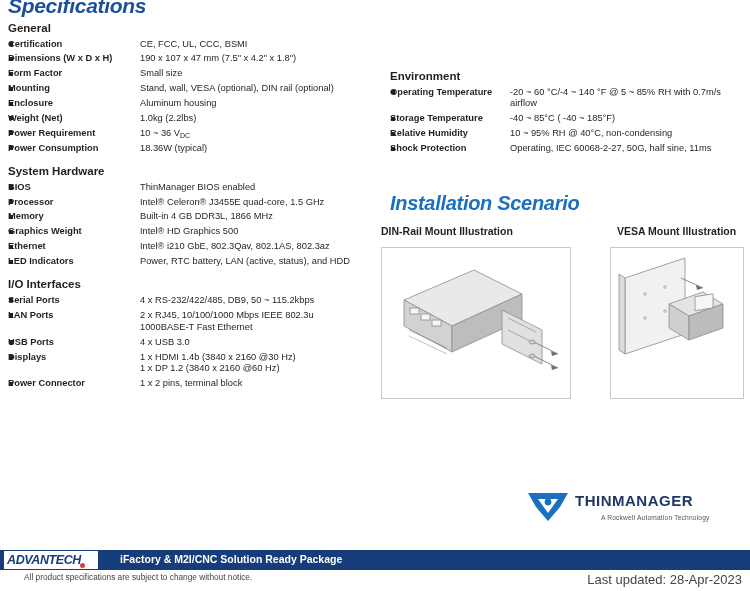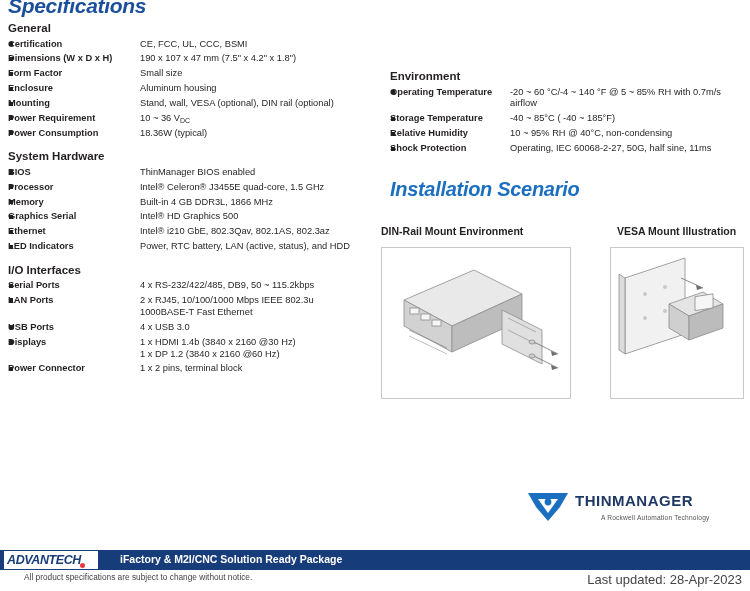--- a/index.html
+++ b/index.html
@@ -49,21 +49,21 @@
     content:"";position:absolute;left:1px;top:5px;
     width:4px;height:4px;background:#231f20;
   }
   td.v{color:#231f20;padding-left:4px;}
   .sub{font-size:7px;vertical-align:baseline;position:relative;top:2px;}
 
   .grp{margin-top:9px;}
   .grp:first-child{margin-top:0;}
 
   
-  .install-h{position:absolute;left:390px;top:178px;}
+  .install-h{position:absolute;left:390px;top:192px;}
   .illus-label{
     position:absolute;font-size:10.5px;font-weight:bold;color:#231f20;
   }
   .illus-box{
     position:absolute;border:1px solid #c9c9c9;background:#ffffff;
   }
   #din-box{left:381px;top:247px;width:188px;height:150px;}
   #vesa-box{left:610px;top:247px;width:132px;height:150px;}
   #din-label{left:381px;top:225px;}
   #vesa-label{left:617px;top:225px;}
@@ -134,26 +134,30 @@
         </tr>
         <tr>
           <td class="k">Dimensions (W x D x H)</td>
           <td class="v">190 x 107 x 47 mm (7.5" x 4.2" x 1.8")</td>
         </tr>
         <tr>
           <td class="k">Form Factor</td>
           <td class="v">Small size</td>
         </tr>
         <tr>
+          <td class="k">Mounting</td>
+          <td class="v">Stand, wall, VESA (optional), DIN rail (optional)</td>
+        </tr>
+        <tr>
           <td class="k">Enclosure</td>
           <td class="v">Aluminum housing</td>
         </tr>
         <tr>
-          <td class="k">Mounting</td>
-          <td class="v">Stand, wall, VESA (optional), DIN rail (optional)</td>
+          <td class="k">Weight (Net)</td>
+          <td class="v">1.0kg (2.2lbs)</td>
         </tr>
         <tr>
           <td class="k">Power Requirement</td>
           <td class="v">10 ~ 36 V<span class="sub">DC</span></td>
         </tr>
         <tr>
           <td class="k">Power Consumption</td>
           <td class="v">18.36W (typical)</td>
         </tr>
       </tbody>
@@ -170,21 +174,21 @@
         </tr>
         <tr>
           <td class="k">Processor</td>
           <td class="v">Intel® Celeron® J3455E quad-core, 1.5 GHz</td>
         </tr>
         <tr>
           <td class="k">Memory</td>
           <td class="v">Built-in 4 GB DDR3L, 1866 MHz</td>
         </tr>
         <tr>
-          <td class="k">Graphics Serial</td>
+          <td class="k">Graphics Weight</td>
           <td class="v">Intel® HD Graphics 500</td>
         </tr>
         <tr>
           <td class="k">Ethernet</td>
           <td class="v">Intel® i210 GbE, 802.3Qav, 802.1AS, 802.3az</td>
         </tr>
         <tr>
           <td class="k">LED Indicators</td>
           <td class="v">Power, RTC battery, LAN (active, status), and HDD</td>
         </tr>
@@ -244,21 +248,21 @@
           <td class="k">Shock Protection</td>
           <td class="v">Operating, IEC 60068-2-27, 50G, half sine, 11ms</td>
         </tr>
       </tbody>
         </table>
     </div>
   </div>
 
   <div class="blue-h install-h">Installation Scenario</div>
 
-  <div class="illus-label" id="din-label">DIN-Rail Mount Environment</div>
+  <div class="illus-label" id="din-label">DIN-Rail Mount Illustration</div>
   <div class="illus-label" id="vesa-label">VESA Mount Illustration</div>
 
   <div class="illus-box" id="din-box">
     <svg width="186" height="148" viewBox="0 0 186 148">
       <g fill="none" stroke="#8d8d8d" stroke-width="0.8">
 
         <polygon points="22,52 92,22 140,46 70,78" fill="#e9e9e9"></polygon>
         <polygon points="22,52 70,78 70,104 22,78" fill="#d2d2d2"></polygon>
         <polygon points="140,46 70,78 70,104 140,72" fill="#bdbdbd"></polygon>
 

